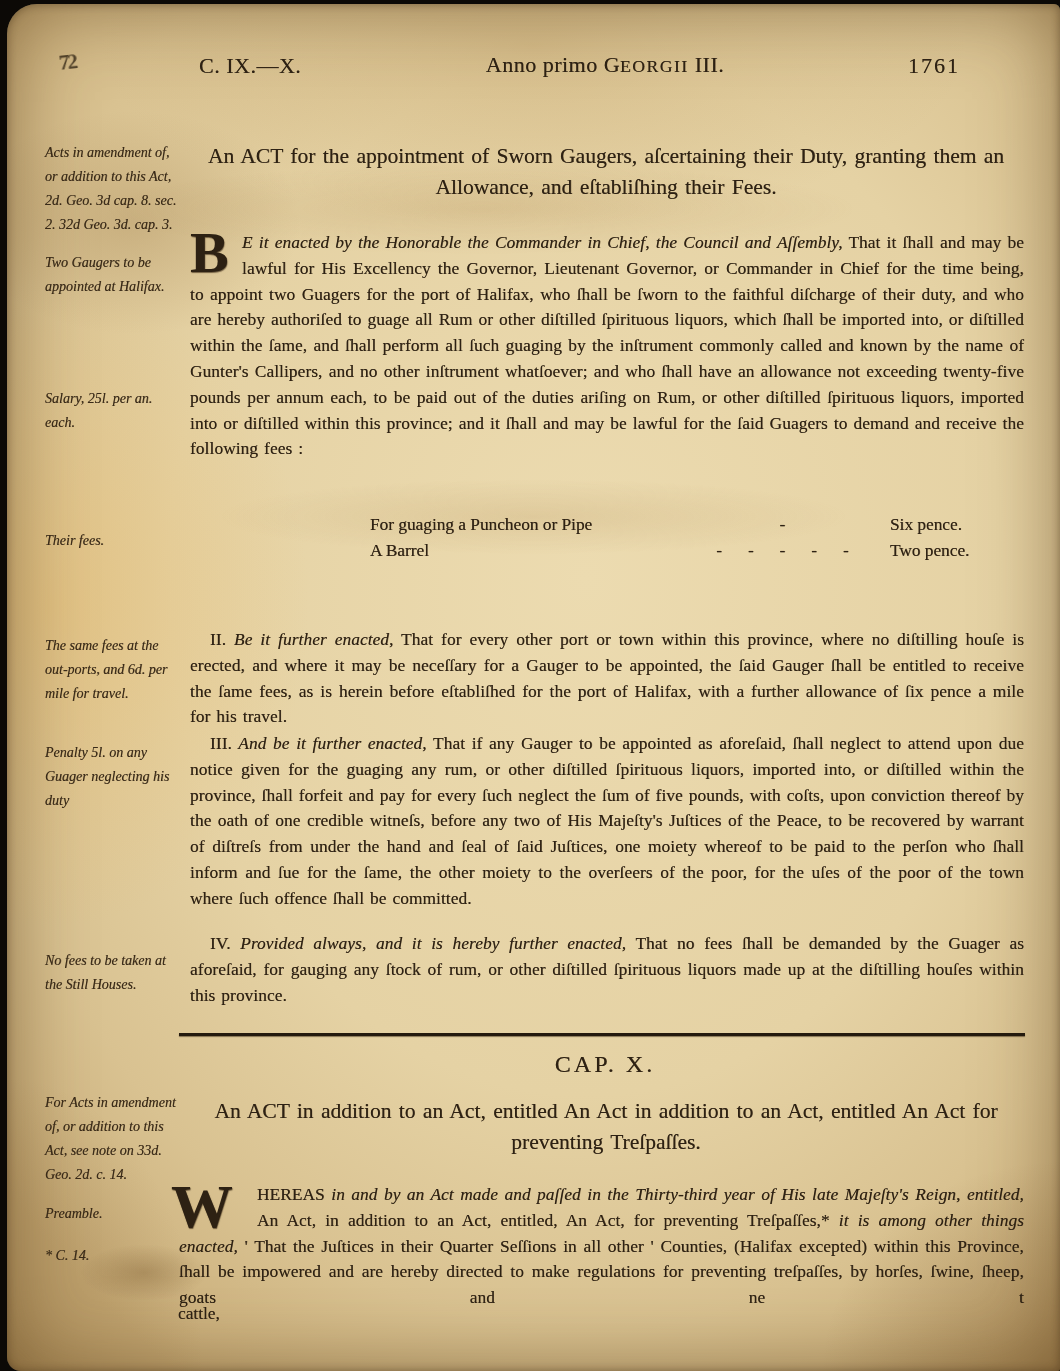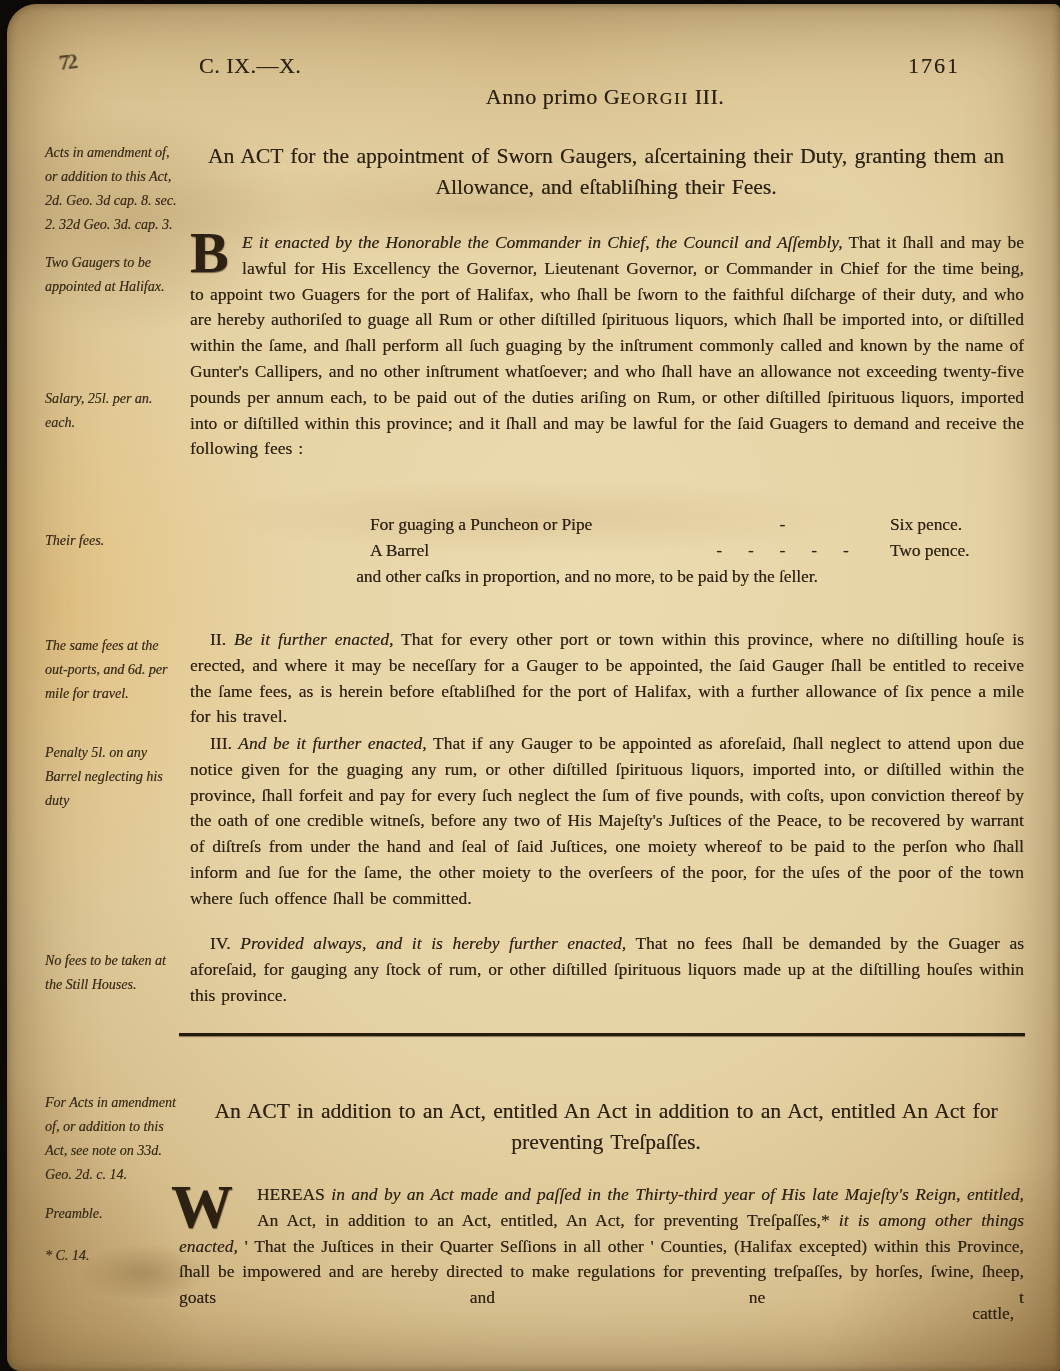--- a/index.html
+++ b/index.html
@@ -49,31 +49,31 @@
   .fd{flex:0 0 215px;white-space:pre;text-align:center;overflow:hidden;}
   .ff{flex:1 0 auto;}
   .fee-foot{text-align:center;padding-right:40px;}
   
   .rule{left:172px;top:1029px;width:846px;height:3px;background:#241a0e;
         box-shadow:0 1px 1px rgba(46,30,12,0.5);}
   
   .mnote{position:absolute;left:38px;width:138px;font-size:14px;line-height:24px;
          color:#392a18;text-shadow:0.3px 0.3px 0.5px rgba(50,34,16,0.5);font-style:italic;}
   .preamble{text-align-last:justify;}
-  .catchword{left:195px;width:812px;text-align:right;font-size:17.3px;font-family:Liberation Serif, serif;}
+  .catchword{left:171px;width:812px;font-size:17.3px;font-family:Liberation Serif, serif;}
 </style>
 </head>
 <body>
 
 <div class="page">
 
   <div class="abs handmark" style="left:52px;top:46px;">72</div>
 
   <div class="abs hdr ink" style="left:192px;top:49px;">C. IX.—X.</div>
-  <div class="abs hdr ink" style="left:178px;top:48px;width:840px;text-align:center;margin-top:32px;">
+  <div class="abs hdr ink" style="left:178px;top:48px;width:840px;text-align:center;">
     <span>Anno primo G</span><span class="sc">EORGII</span><span> III.</span>
   </div>
   <div class="abs hdr ink pgnum" style="right:100px;top:49px;">1761</div>
 
   <div class="abs act-title ink" style="top:137px;">An ACT for the appointment of Sworn Gaugers, aſcertaining their Duty, granting them an Allowance, and eſtabliſhing their Fees.</div>
 
   <div class="abs body-block ink" style="top:226px;">
     <span class="dropcap">B</span><span class="it">E it enacted by the Honorable the Commander in Chief, the Council and Aſſembly,</span><span> That it ſhall and may be lawful for His Excellency the Governor, Lieutenant Governor, or Commander in Chief for the time being, to appoint two Guagers for the port of Halifax, who ſhall be ſworn to the faithful diſcharge of their duty, and who are hereby authoriſed to guage all Rum or other diſtilled ſpirituous liquors, which ſhall be imported into, or diſtilled within the ſame, and ſhall perform all ſuch guaging by the inſtrument commonly called and known by the name of Gunter's Callipers, and no other inſtrument whatſoever; and who ſhall have an allowance not exceeding twenty-five pounds per annum each, to be paid out of the duties ariſing on Rum, or other diſtilled ſpirituous liquors, imported into or diſtilled within this province; and it ſhall and may be lawful for the ſaid Guagers to demand and receive the following fees :</span>
   </div>
 
@@ -81,47 +81,47 @@
     <div class="fee-row">
       <span class="fi">For guaging a Puncheon or Pipe</span>
       <span class="fd">-</span>
       <span class="ff">Six pence.</span>
     </div>
     <div class="fee-row">
       <span class="fi">A Barrel</span>
       <span class="fd">-      -      -      -      -</span>
       <span class="ff">Two pence.</span>
     </div>
-    <div class="fee-foot">and other caſks in proportion, and no more, to be paid by the ſeller.</div>
   </div>
 
   <div class="abs body-block sect ink" style="top:623px;">
     <span>II.</span><span class="it"> Be it further enacted,</span><span> That for every other port or town within this province, where no diſtilling houſe is erected, and where it may be neceſſary for a Gauger to be appointed, the ſaid Gauger ſhall be entitled to receive the ſame fees, as is herein before eſtabliſhed for the port of Halifax, with a further allowance of ſix pence a mile for his travel.</span>
   </div>
   <div class="abs body-block sect ink" style="top:727px;">
     <span>III.</span><span class="it"> And be it further enacted,</span><span> That if any Gauger to be appointed as aforeſaid, ſhall neglect to attend upon due notice given for the guaging any rum, or other diſtilled ſpirituous liquors, imported into, or diſtilled within the province, ſhall forfeit and pay for every ſuch neglect the ſum of five pounds, with coſts, upon conviction thereof by the oath of one credible witneſs, before any two of His Majeſty's Juſtices of the Peace, to be recovered by warrant of diſtreſs from under the hand and ſeal of ſaid Juſtices, one moiety whereof to be paid to the perſon who ſhall inform and ſue for the ſame, the other moiety to the overſeers of the poor, for the uſes of the poor of the town where ſuch offence ſhall be committed.</span>
   </div>
   <div class="abs body-block sect ink" style="top:927px;">
     <span>IV.</span><span class="it"> Provided always, and it is hereby further enacted,</span><span> That no fees ſhall be demanded by the Guager as aforeſaid, for gauging any ſtock of rum, or other diſtilled ſpirituous liquors made up at the diſtilling houſes within this province.</span>
   </div>
 
   <div class="abs rule"></div>
 
+  <div class="abs cap-head ink" style="top:1047px;">CAP. X.</div>
   <div class="abs act-title ink" style="top:1092px;left:185px;width:828px;">An ACT in addition to an Act, entitled An Act in addition to an Act, entitled An Act for preventing Treſpaſſes.</div>
 
   <div class="abs body-block preamble ink" style="top:1178px;left:172px;width:845px;">
     <span class="dropcapW">W</span><span>HEREAS</span><span class="it"> in and by an Act made and paſſed in the Thirty-third year of His late Majeſty's Reign, entitled,</span><span> An Act, in addition to an Act, entitled, An Act, for preventing Treſpaſſes,*</span><span class="it"> it is among other things enacted,</span><span> ' That the Juſtices in their Quarter Seſſions in all other ' Counties, (Halifax excepted) within this Province, ſhall be impowered and are hereby directed to make regulations for preventing treſpaſſes, by horſes, ſwine, ſheep, goats and ne t</span>
   </div>
 
   <div class="abs catchword ink" style="top:1300px;">cattle,</div>
 
   <div class="mnote" style="top:137px;">Acts in amendment of, or addition to this Act, 2d. Geo. 3d cap. 8. sec. 2. 32d Geo. 3d. cap. 3.</div>
   <div class="mnote" style="top:247px;">Two Gaugers to be appointed at Halifax.</div>
   <div class="mnote" style="top:383px;">Salary, 25l. per an. each.</div>
   <div class="mnote" style="top:525px;">Their fees.</div>
   <div class="mnote" style="top:630px;">The same fees at the out-ports, and 6d. per mile for travel.</div>
-  <div class="mnote" style="top:737px;">Penalty 5l. on any Barrel neglecting his duty</div>
+  <div class="mnote" style="top:737px;">Penalty 5l. on any Guager neglecting his duty</div>
   <div class="mnote" style="top:945px;">No fees to be taken at the Still Houses.</div>
   <div class="mnote" style="top:1087px;">For Acts in amendment of, or addition to this Act, see note on 33d. Geo. 2d. c. 14.</div>
   <div class="mnote" style="top:1198px;">Preamble.</div>
   <div class="mnote" style="top:1240px;">* C. 14.</div>
 
 </div>
 
 </body></html>

